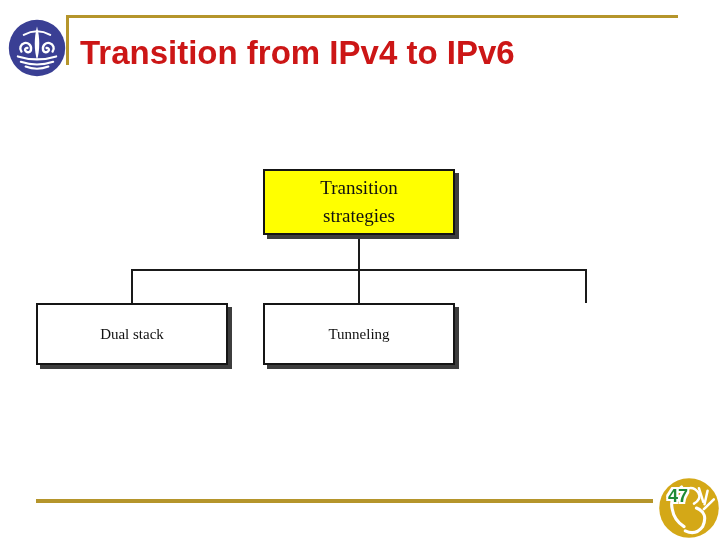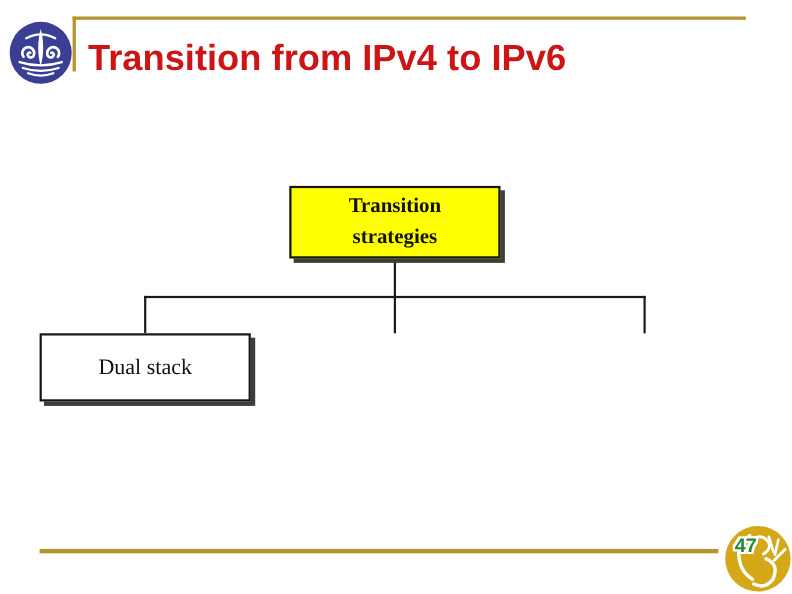--- a/index.html
+++ b/index.html
@@ -52,25 +52,25 @@
     align-items: center;
     justify-content: center;
     text-align: center;
   }
   .node-root {
     left: 263px; top: 169px; width: 192px; height: 66px;
     background: var(--root-fill);
     font-size: 19px;
     line-height: 28px;
   }
-  .node-root .wrap-label { width: 120px; margin: 0 auto; font-weight: bold; }
+  .node-root .wrap-label { width: 120px; margin: 0 auto; }
   .node-child {
     top: 303px; height: 62px;
     background: var(--child-fill);
-    font-size: 20px;
+    font-size: 15px;
   }
   .node-dual    { left: 36px;  width: 192px; }
   .node-tunnel  { left: 263px; width: 192px; }
   .node-header  { left: 488px; width: 198px; }
 
   .connector { position: absolute; background: var(--connector-black); }
   .conn-v-center { left: 358px; top: 235px; width: 2px; height: 68px; }
   .conn-h        { left: 131px; top: 269px; width: 456px; height: 2px; }
   .conn-v-left   { left: 131px; top: 269px; width: 2px; height: 34px; }
   .conn-v-right  { left: 585px; top: 269px; width: 2px; height: 34px; }
@@ -117,20 +117,23 @@
   <div class="connector conn-v-right"></div>
 
   <div class="node node-root">
     <div class="wrap-label">Transition strategies</div>
   </div>
 
   <div class="node node-child node-dual">
     <span>Dual stack</span>
   </div>
 
+  <div class="node node-child node-tunnel">
+    <span>Tunneling</span>
+  </div>
 
 
   <div class="gold-line bottom-rule"></div>
 
   <span class="footer-logo">
     <svg viewBox="0 0 100 100" width="62" height="62" aria-hidden="true">
       <circle class="seal-circle" cx="50" cy="50" r="48"></circle>
       <path class="logo-stroke" stroke-width="5" d="M38 16 Q18 30 23 52 Q26 70 42 80"></path>
       <path class="logo-stroke" stroke-width="4" d="M40 22 Q56 12 65 25 Q71 35 58 43"></path>
       <path class="logo-stroke" stroke-width="4" d="M66 18 L73 40"></path>

